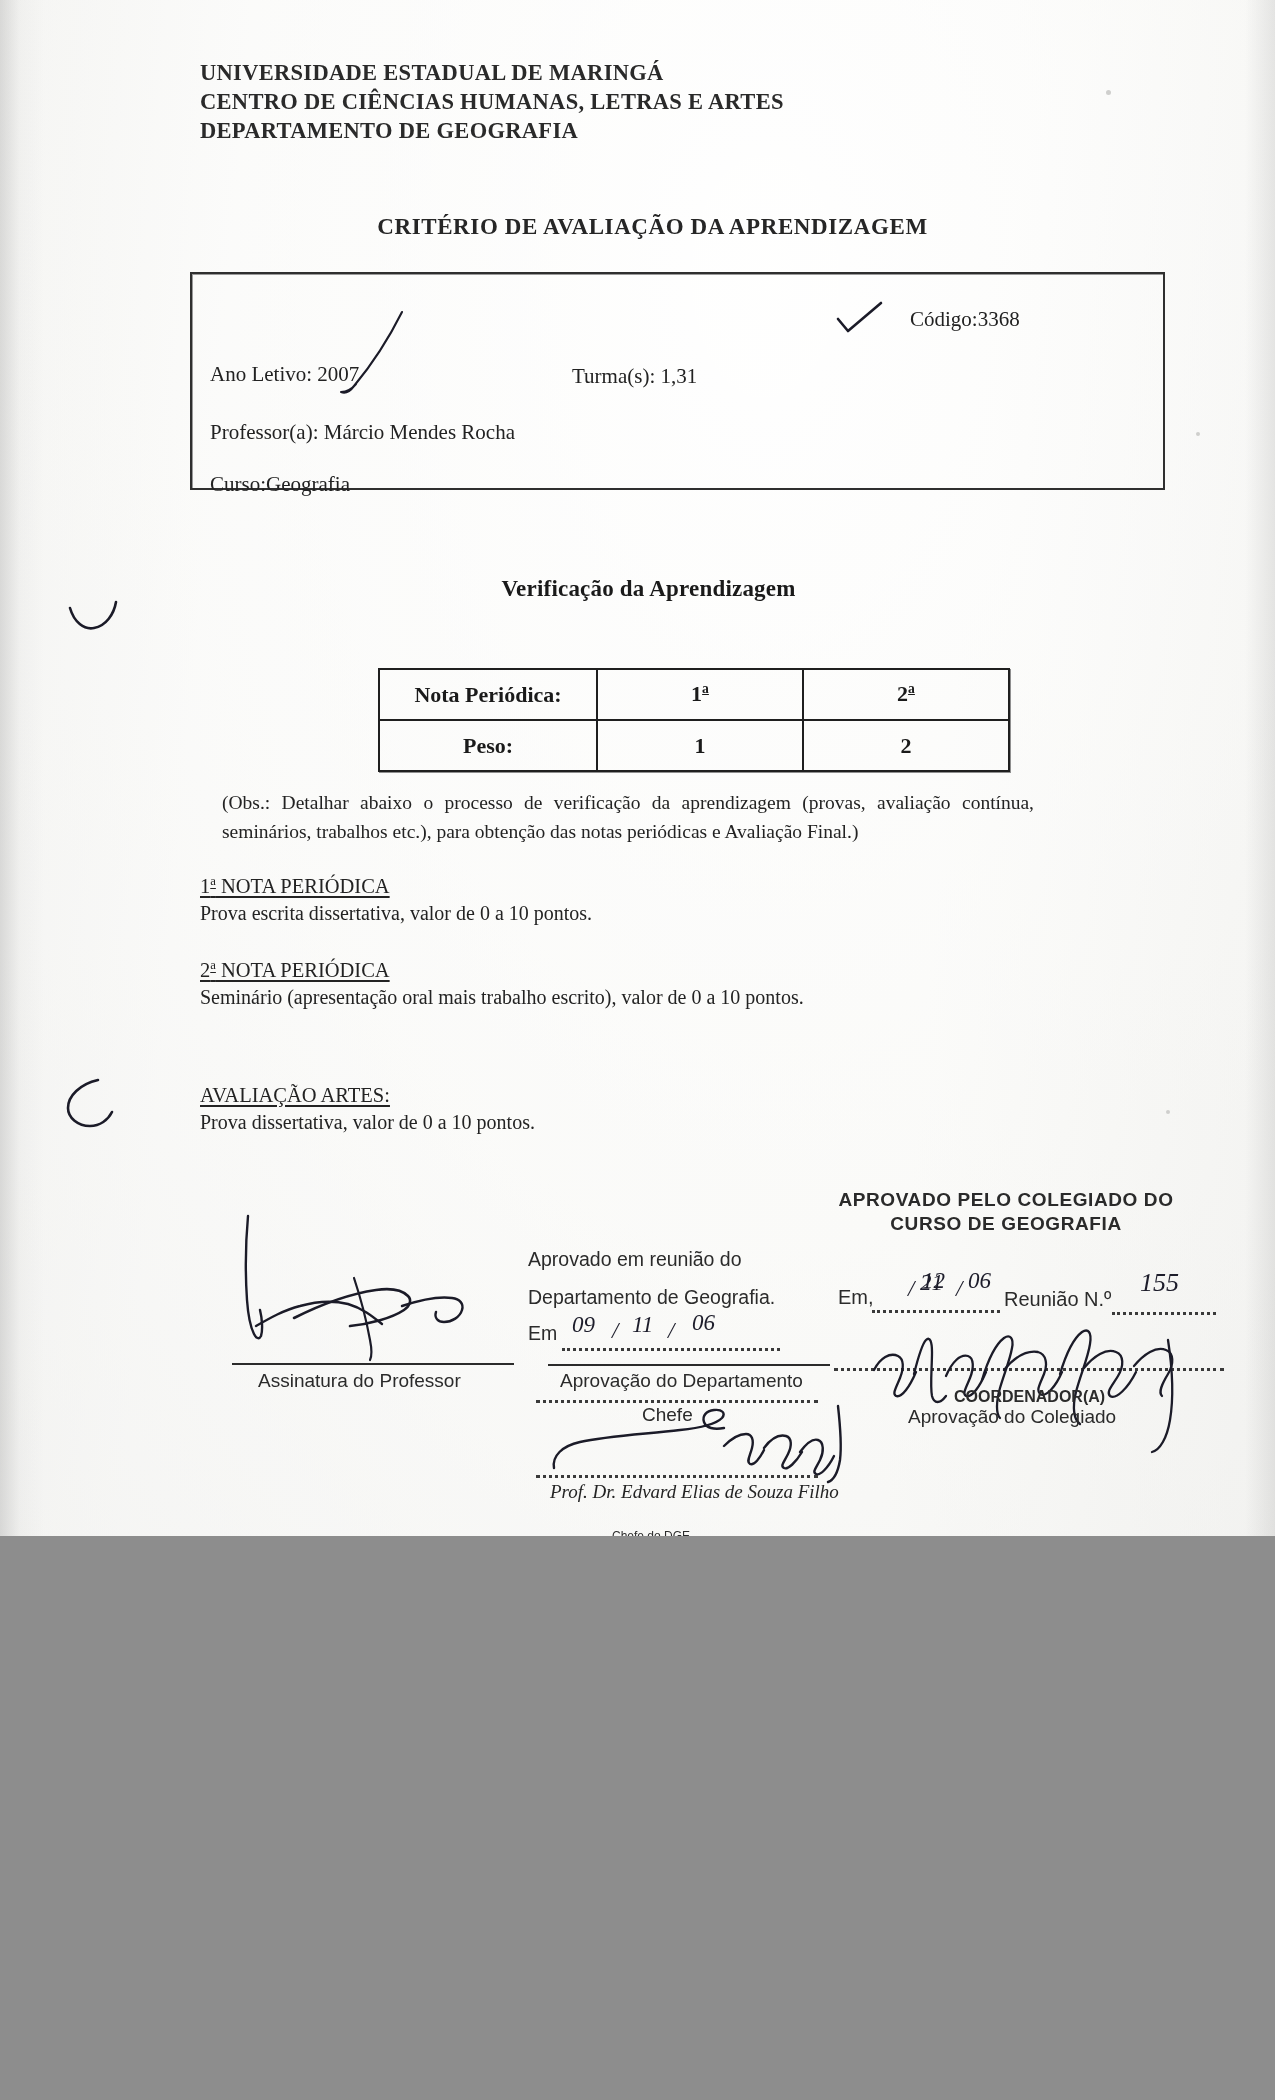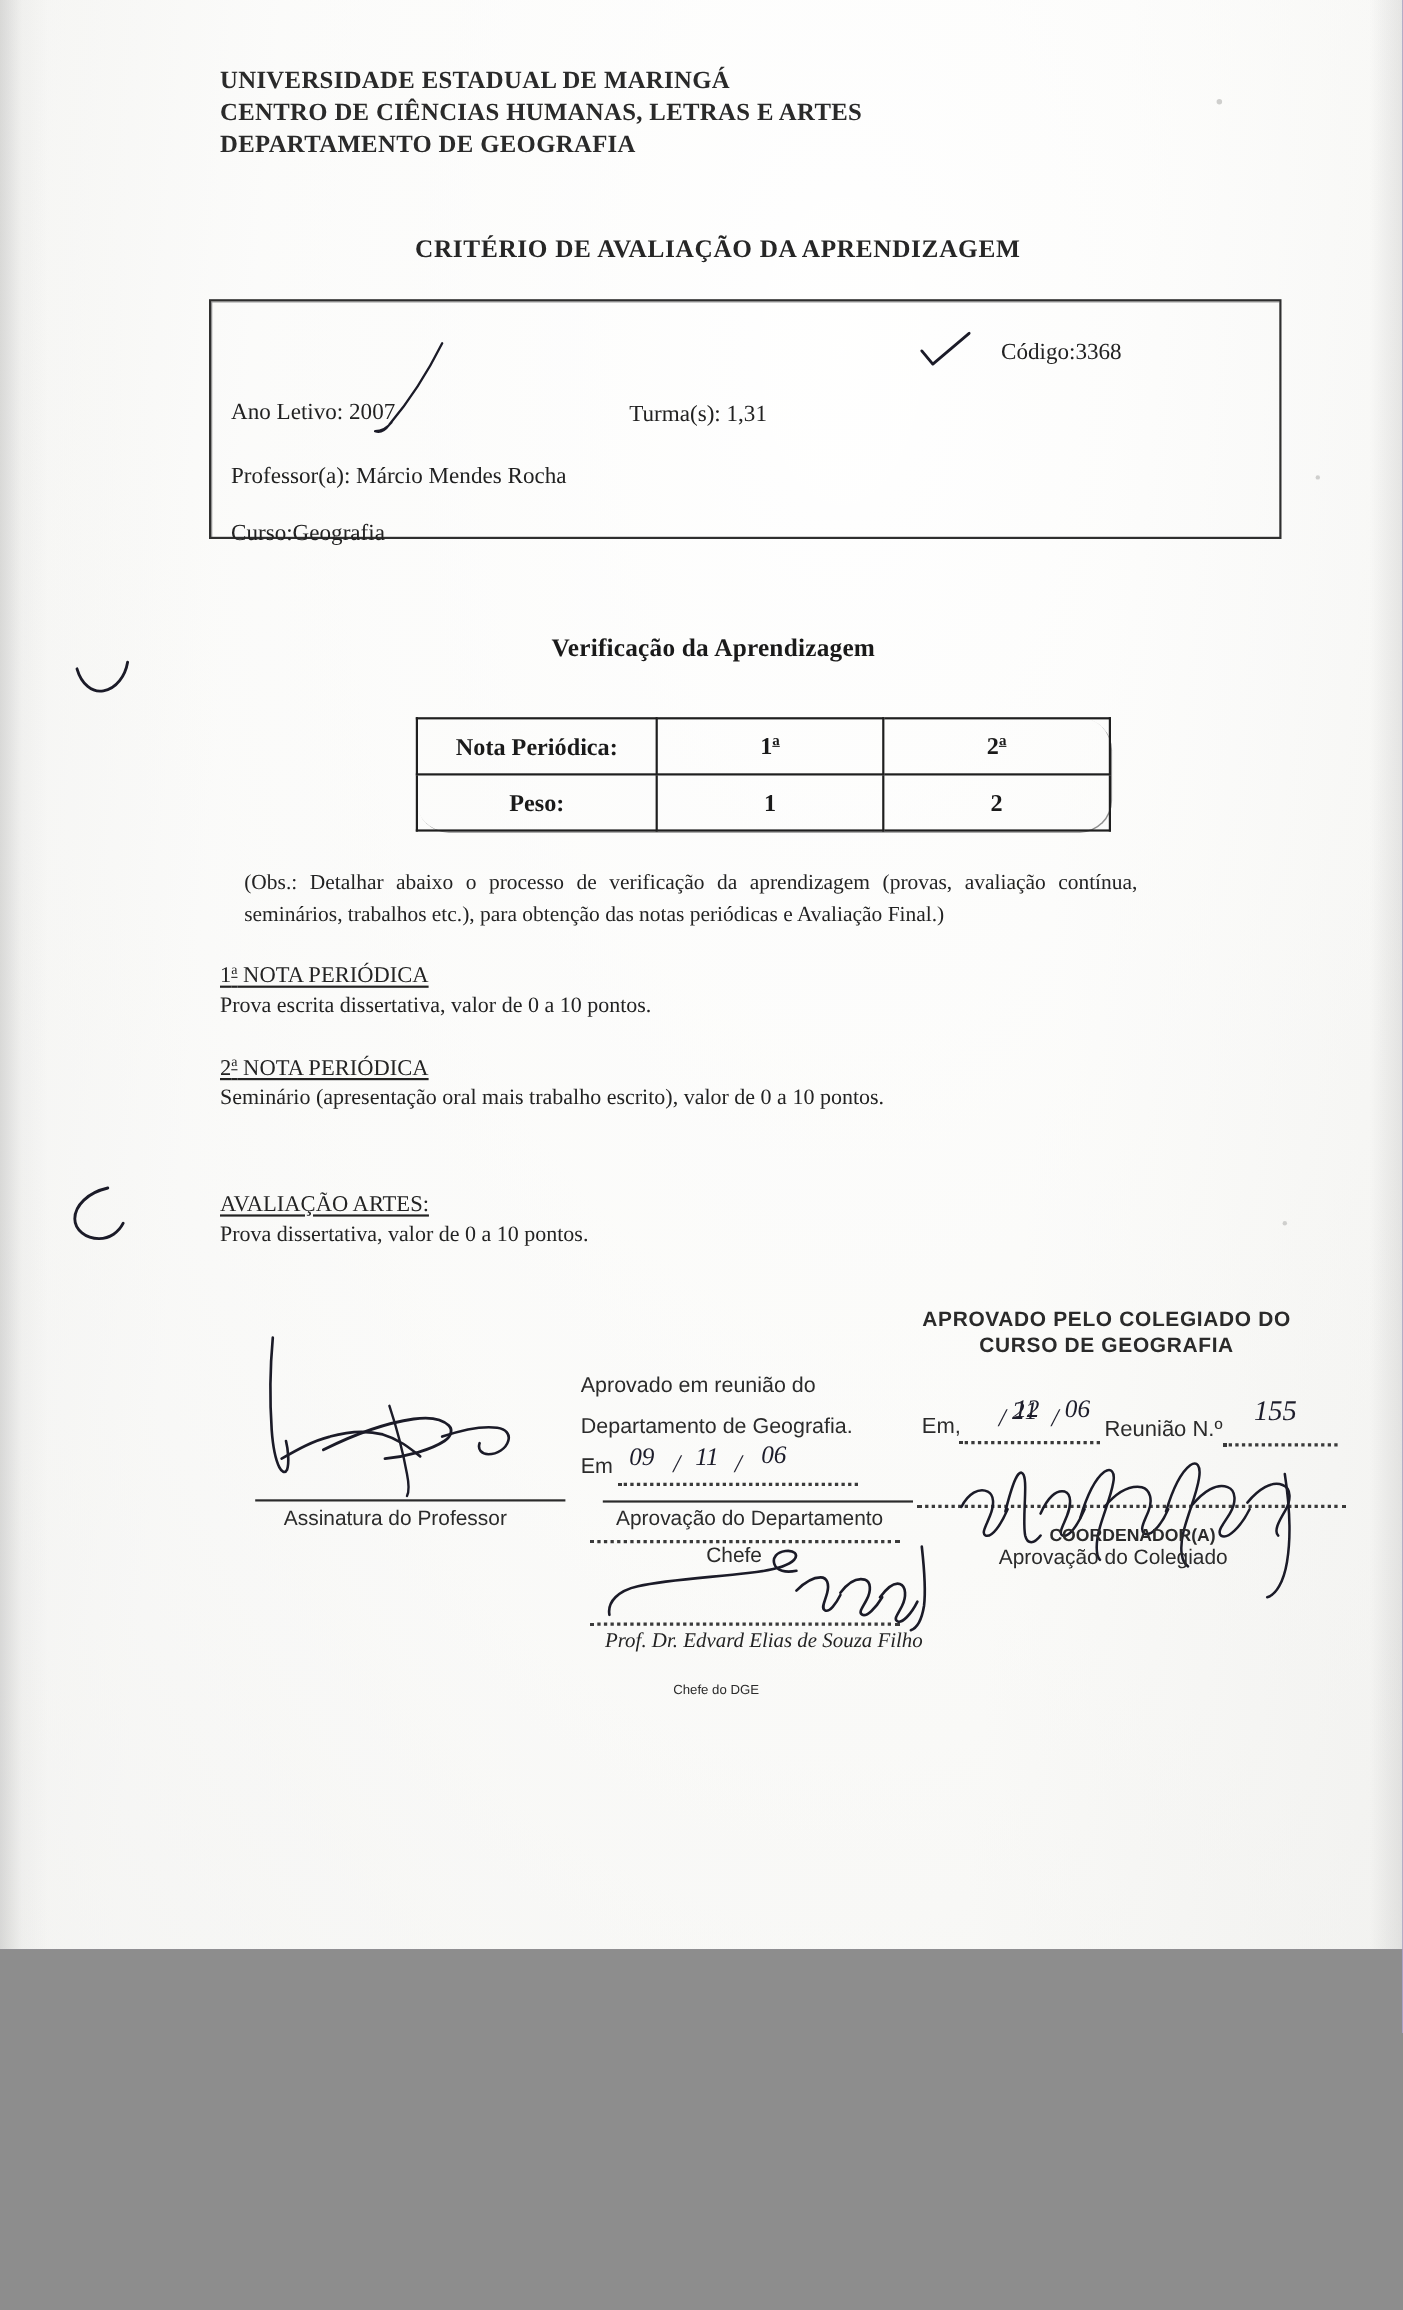--- a/index.html
+++ b/index.html
@@ -6,22 +6,22 @@
     margin: 0;
     padding: 0;
     background: #8d8d8d;
   }
   body {
     font-family: "Liberation Serif", "DejaVu Serif", serif;
   }
   #page {
     position: relative;
     width: 1275px;
-    height: 1772px;
-    background: #c4b5fd;
+    height: 1536px;
+    background: #86efac;
     overflow: hidden;
     color: #1a1a1a;
     text-decoration: underline;
   }
   
   .paper-tint {
     position: absolute;
     inset: 0;
     background:
       radial-gradient(ellipse at 60% 18%, rgba(255,255,255,0.9) 0%, rgba(248,248,246,0.35) 55%, rgba(238,238,236,0.55) 100%),
@@ -89,24 +89,23 @@
     left: 0; right: 0;
     top: 576px;
     text-align: center;
     font-weight: bold;
     font-size: 23px;
     letter-spacing: 0.2px;
     padding-left: 22px;
   }
   #grade-table {
     left: 378px;
-    top: 652px;
+    top: 668px;
     border-collapse: collapse;
     box-shadow: 1px 1px 0 #8f8f8f;
-    border-radius: 29px;
   }
   #grade-table td {
     border: 2px solid #1f1f1f;
     height: 49px;
     text-align: center;
     font-weight: bold;
     font-size: 22px;
     padding: 0 10px;
   }
   #grade-table td.lbl { width: 196px; }

